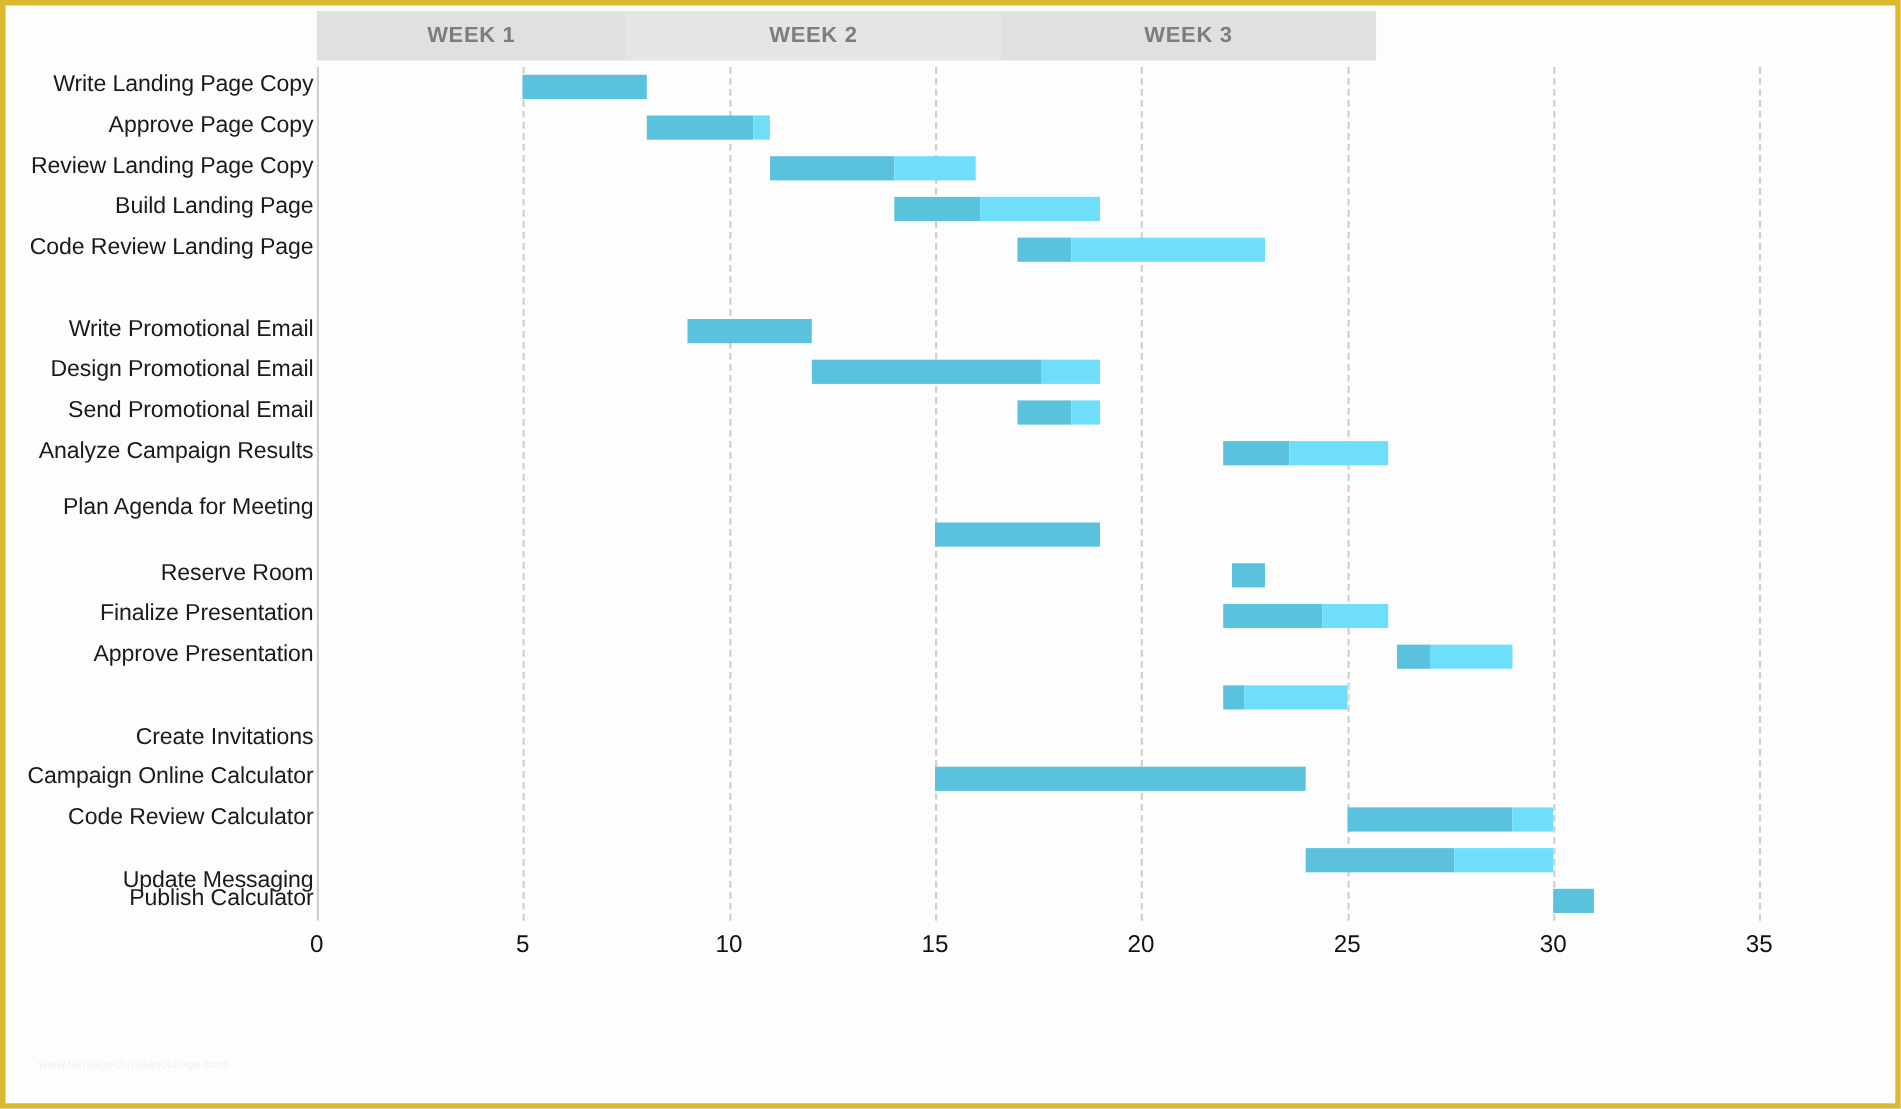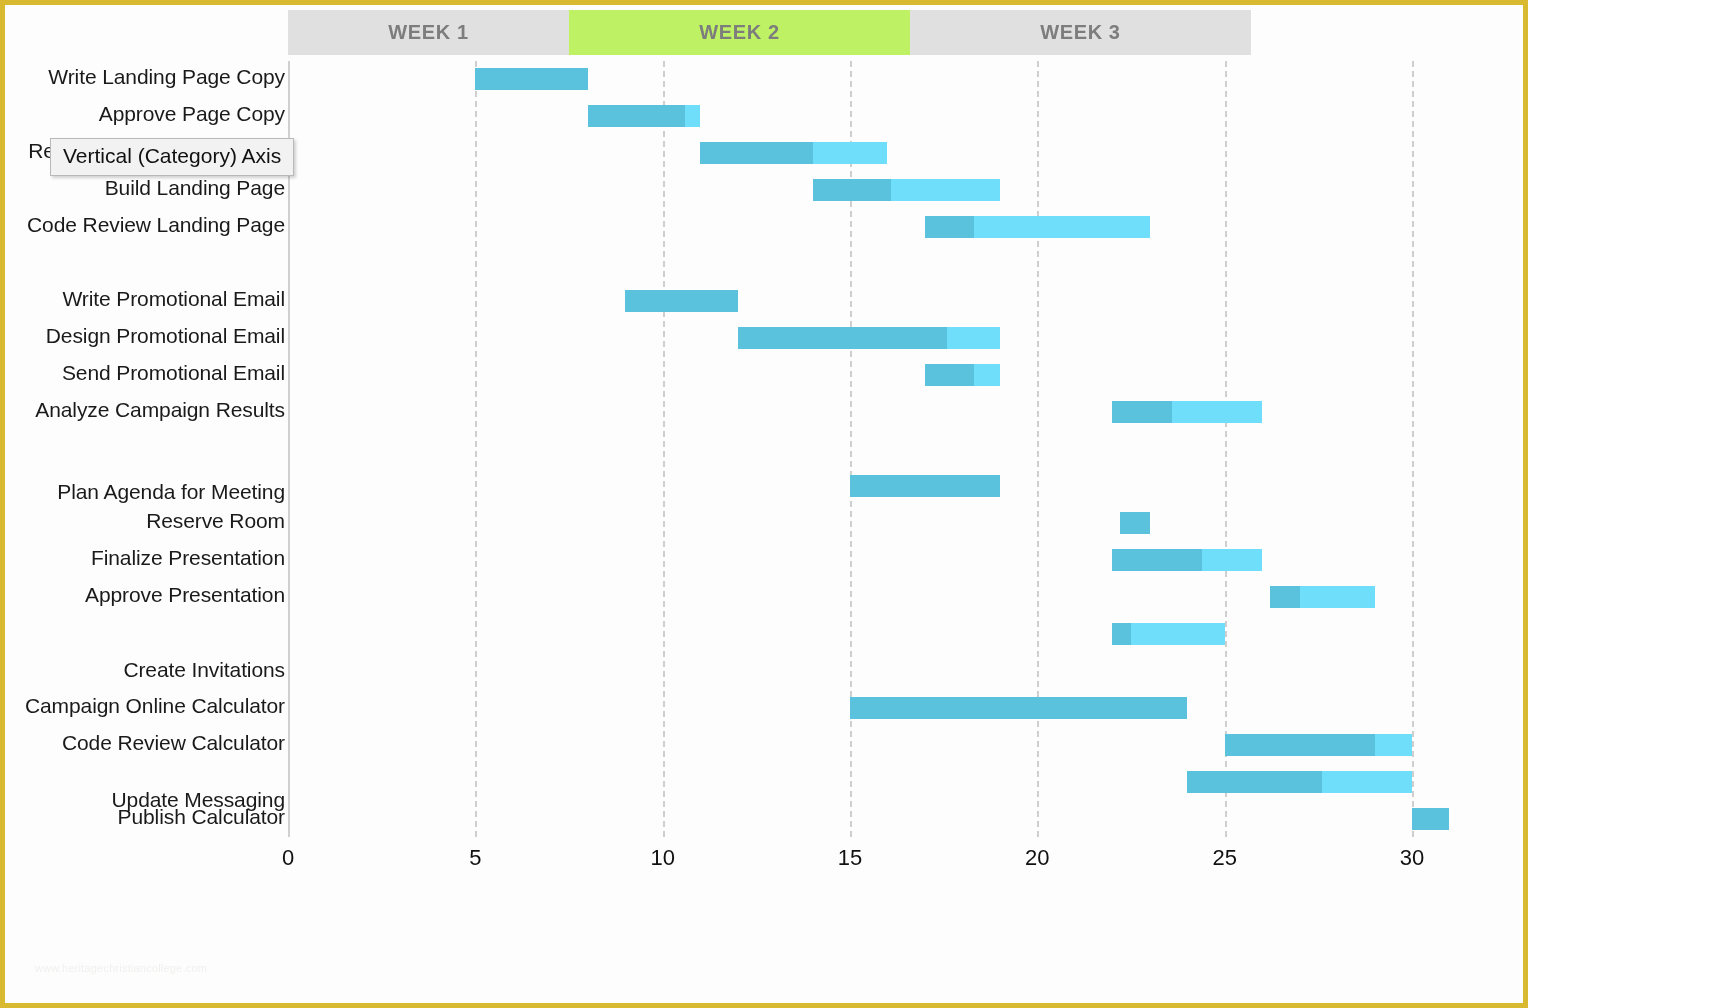--- a/index.html
+++ b/index.html
@@ -5,21 +5,21 @@
   * { box-sizing: border-box; }
   html, body {
     margin: 0; padding: 0;
     width: 1728px; height: 1008px;
     background: #ffffff;
     font-family: "Liberation Sans", sans-serif;
   }
 
   #frame {
     position: relative;
-    width: 1528px;
+    width: 1728px;
     height: 1008px;
     background: #fdfdfd;
     border: 5px solid #d8b930;
     overflow: hidden;
   }
 
   
   #week-band {
     position: absolute;
     left: 0; top: 5px;
@@ -32,21 +32,21 @@
     height: 45px;
     display: flex;
     align-items: center;
     justify-content: center;
     font-size: 20px;
     font-weight: bold;
     letter-spacing: 0.6px;
     color: #7d7d7d;
   }
   .week-light { background: #e0e0e0; }
-  .week-dark  { background: #bef264; }
+  .week-dark  { background: #e5e5e5; }
 
   
   #plot {
     position: absolute;
     left: 283px;
     top: 56px;
     width: 1435px;
     height: 776px;
   }
   .gridline {
@@ -167,21 +167,21 @@
   <div id="cat-axis">
       <div class="cat-label" style="top: 4.47619px;">Write Landing Page Copy</div>
       <div class="cat-label" style="top: 41.4286px;">Approve Page Copy</div>
       <div class="cat-label" style="top: 78.381px;">Review Landing Page Copy</div>
       <div class="cat-label" style="top: 115.333px;">Build Landing Page</div>
       <div class="cat-label" style="top: 152.286px;">Code Review Landing Page</div>
       <div class="cat-label" style="top: 226.19px;">Write Promotional Email</div>
       <div class="cat-label" style="top: 263.143px;">Design Promotional Email</div>
       <div class="cat-label" style="top: 300.095px;">Send Promotional Email</div>
       <div class="cat-label" style="top: 337.048px;">Analyze Campaign Results</div>
-      <div class="cat-label" style="top: 419px;">Plan Agenda for Meeting</div>
+      <div class="cat-label" style="top: 388px;">Plan Agenda for Meeting</div>
       <div class="cat-label" style="top: 447.905px;">Reserve Room</div>
       <div class="cat-label" style="top: 484.857px;">Finalize Presentation</div>
       <div class="cat-label" style="top: 521.81px; padding-left: 43px;">Approve Presentation</div>
       <div class="cat-label" style="top: 569px; margin-top: 28px;">Create Invitations</div>
       <div class="cat-label" style="top: 632.667px;">Campaign Online Calculator</div>
       <div class="cat-label" style="top: 669.619px;">Code Review Calculator</div>
       <div class="cat-label" style="top: 706.571px; margin-top: 20px;">Update Messaging</div>
       <div class="cat-label" style="top: 743.524px;">Publish Calculator</div>
     </div>
 
@@ -267,17 +267,16 @@
       <div class="xtick" style="left: 283px;">0</div>
       <div class="xtick" style="left: 470.337px;">5</div>
       <div class="xtick" style="left: 657.674px;">10</div>
       <div class="xtick" style="left: 845.01px;">15</div>
       <div class="xtick" style="left: 1032.35px;">20</div>
       <div class="xtick" style="left: 1219.68px;">25</div>
       <div class="xtick" style="left: 1407.02px;">30</div>
       <div class="xtick" style="left: 1594.36px;">35</div>
     </div>
 
-  <div id="tooltip">Vertical (Category) Axis</div>
 
   <div id="watermark">www.heritagechristiancollege.com</div>
 
 </div>
 
 </body></html>

